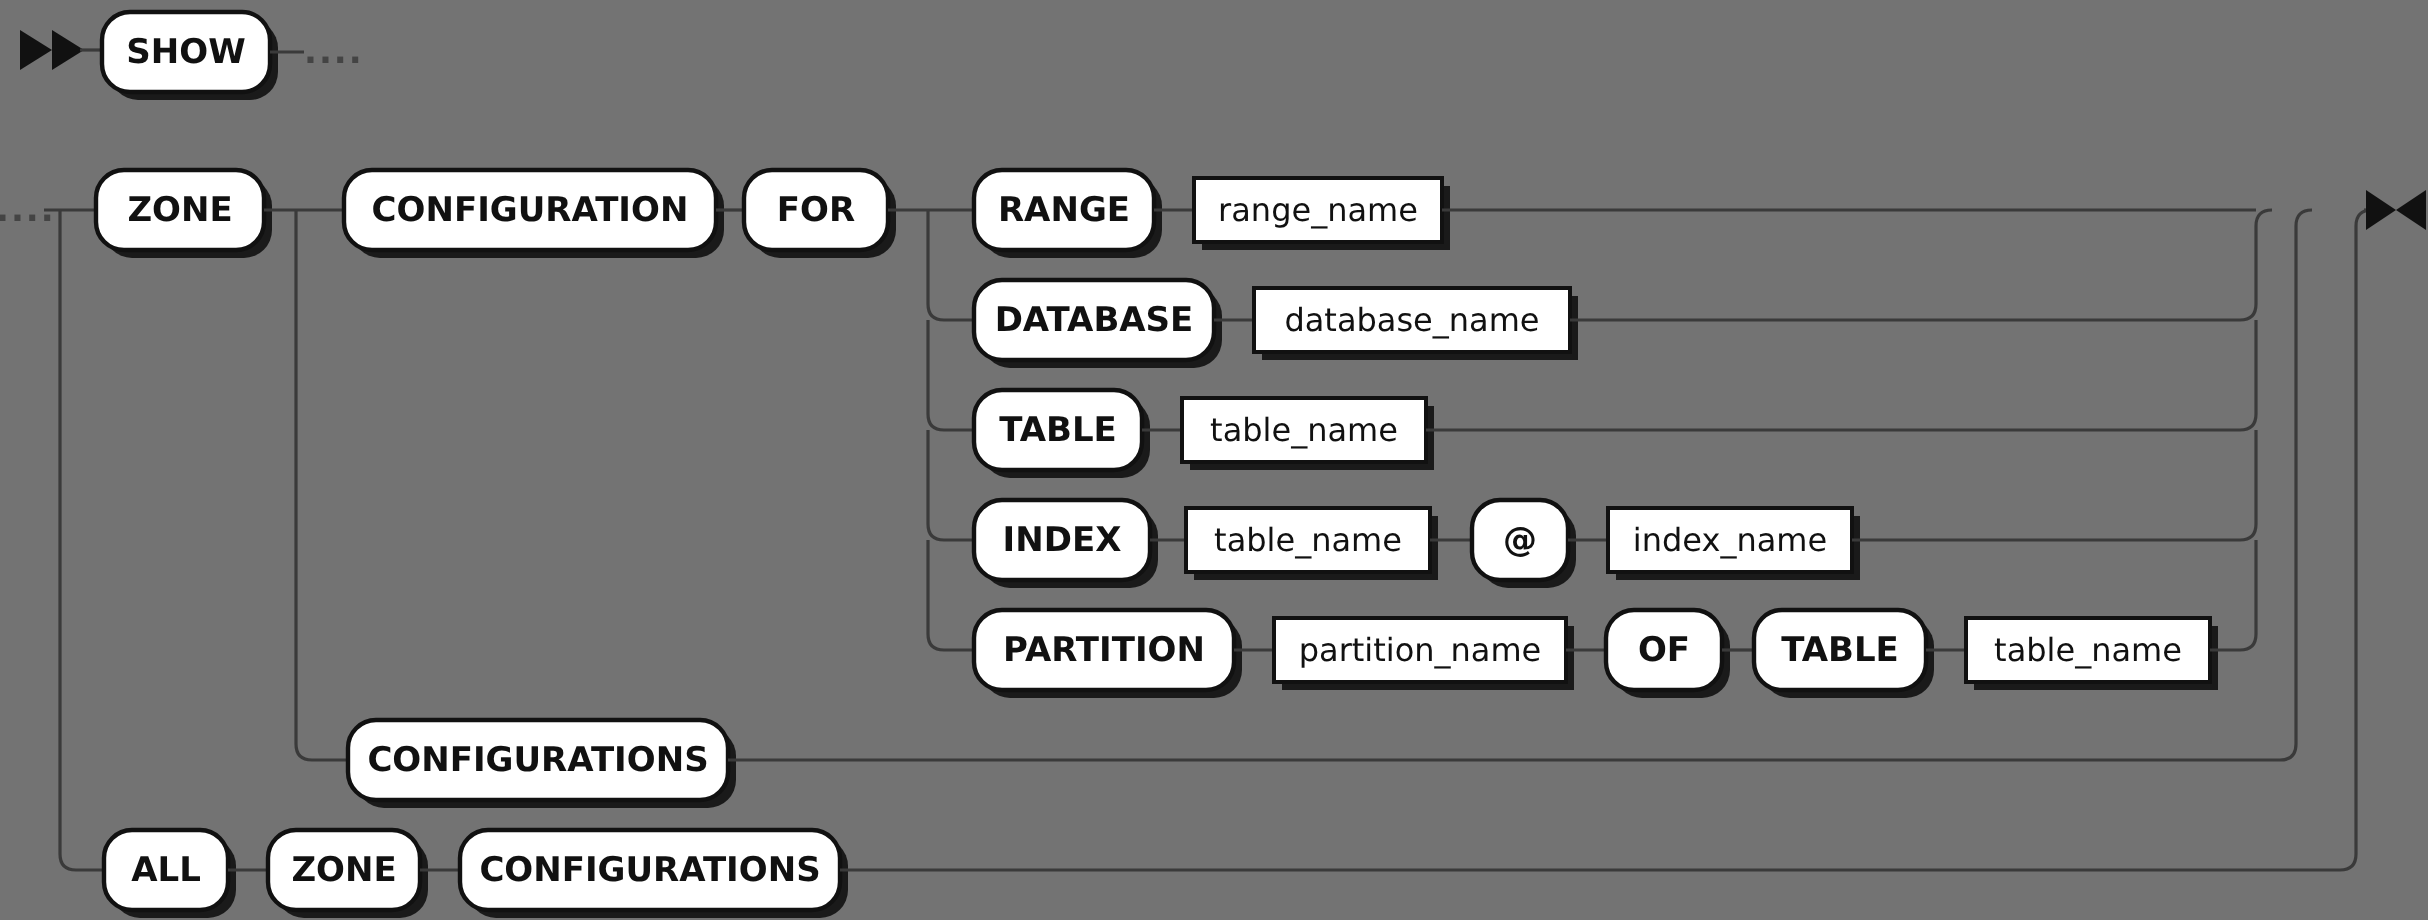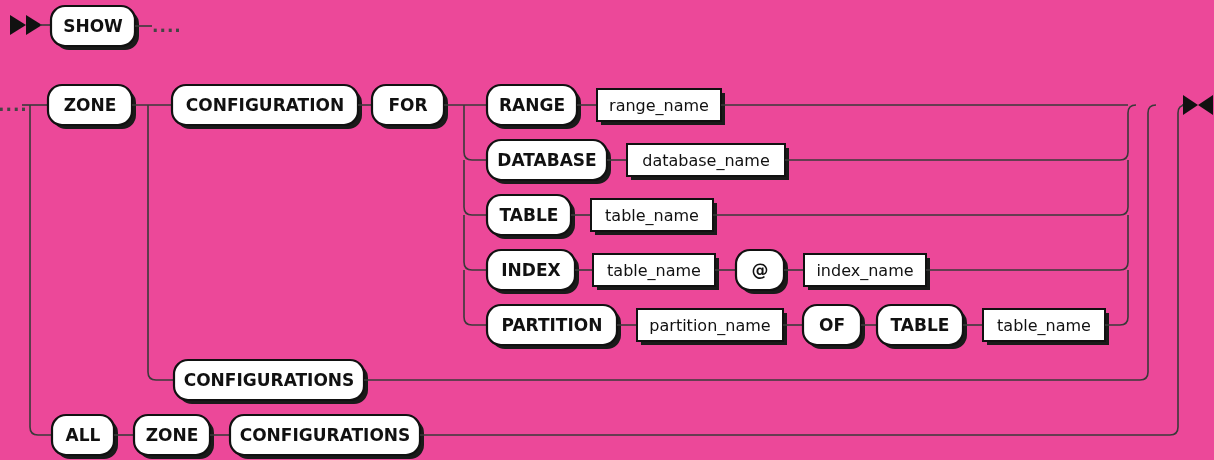--- a/index.html
+++ b/index.html
@@ -7,21 +7,21 @@
     padding: 0;
     background: #ffffff;
   }
   body {
     font-family: "DejaVu Sans", sans-serif;
   }
   #diagram-root {
     position: relative;
     width: 1214px;
     height: 460px;
-    background: #ec4899;
+    background: #737373;
     overflow: hidden;
   }
   svg.rr {
     display: block;
     width: 1214px;
     height: 460px;
   }
   .rail {
     fill: none;
     stroke: #3a3a3a;

